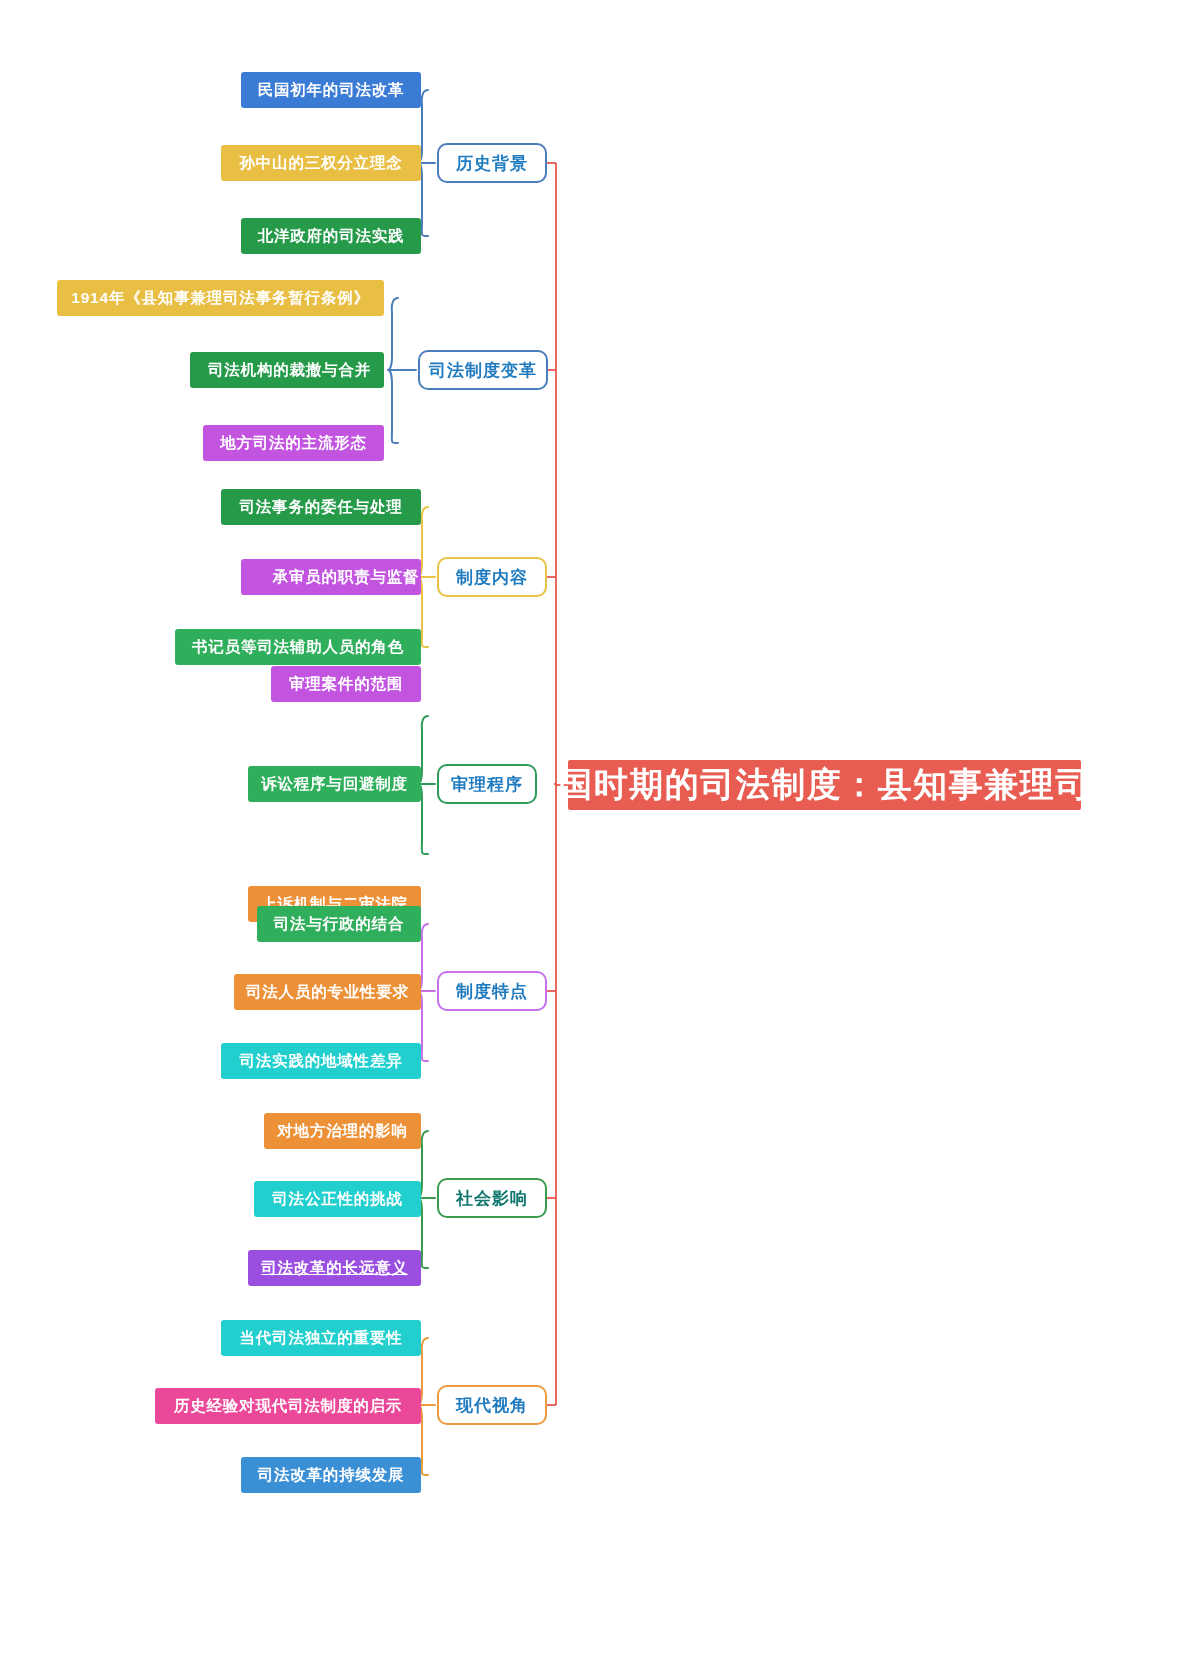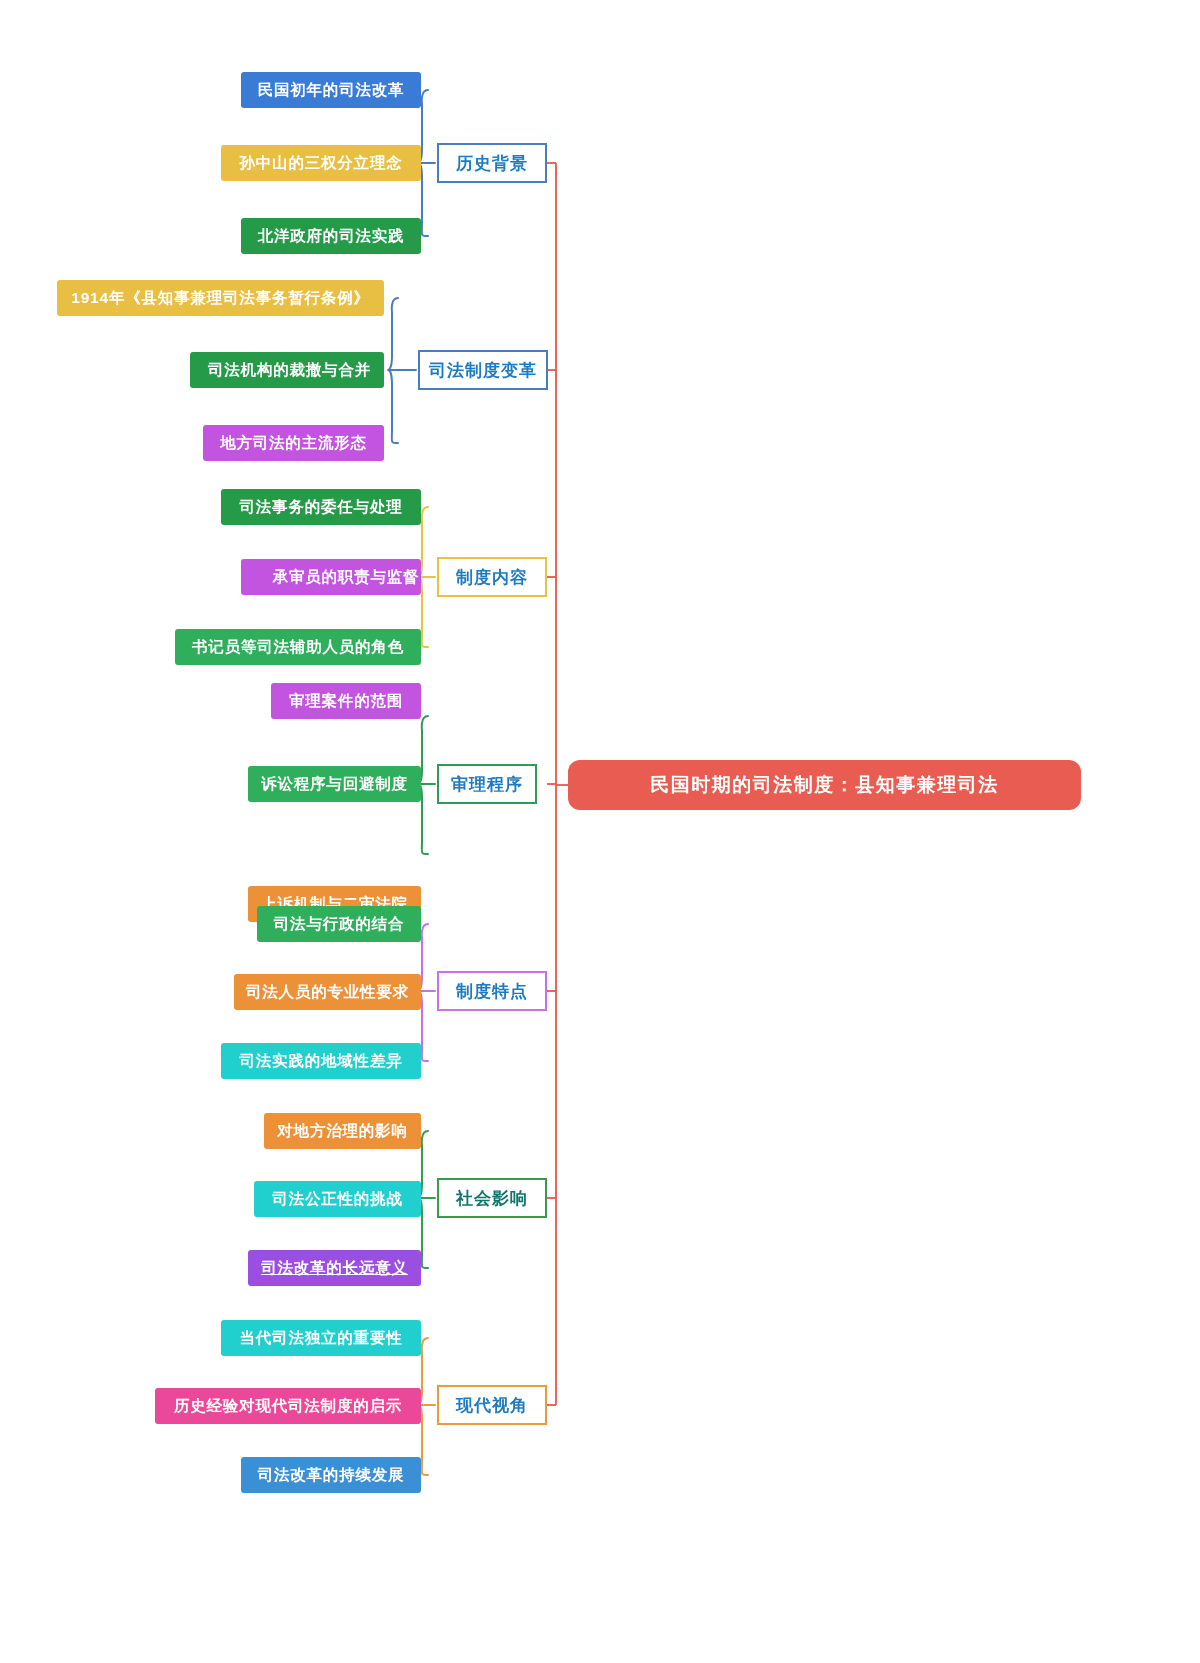--- a/index.html
+++ b/index.html
@@ -30,40 +30,40 @@
   .root-node {
     position: absolute;
     box-sizing: border-box;
     display: flex;
     align-items: center;
     justify-content: center;
     background: #E85C51;
     color: #ffffff;
     font-family: "Liberation Serif", "DejaVu Serif", serif;
     font-weight: bold;
-    font-size: 19px;
+    font-size: 34px;
     letter-spacing: 1.5px;
-    border-radius: 12px;
+    border-radius: 2px;
     white-space: nowrap;
   }
 
   
   .branch-node {
     position: absolute;
     box-sizing: border-box;
     display: flex;
     align-items: center;
     justify-content: center;
     background: #ffffff;
     border: 2px solid #4a7ebb;
     color: #1F7BBF;
     font-size: 17px;
     font-weight: bold;
     letter-spacing: 1px;
-    border-radius: 0;
+    border-radius: 10px;
     white-space: nowrap;
   }
 
   
   .leaf-node {
     position: absolute;
     box-sizing: border-box;
     display: flex;
     align-items: center;
     justify-content: center;
@@ -106,21 +106,21 @@
       <div class="leaf-node" style="left: 241px; top: 218px; width: 180px; height: 36px; background: rgb(37, 155, 74);">北洋政府的司法实践</div>
       <div class="branch-node" style="left: 418px; top: 350px; width: 130px; height: 40px; border-color: rgb(74, 126, 187); color: rgb(31, 123, 191);">司法制度变革</div>
       <div class="leaf-node" style="left: 57px; top: 280px; width: 327px; height: 36px; background: rgb(232, 190, 67);">1914年《县知事兼理司法事务暂行条例》</div>
       <div class="leaf-node" style="left: 190px; top: 352px; width: 194px; height: 36px; background: rgb(37, 155, 74); padding-left: 19px;">司法机构的裁撤与合并</div>
       <div class="leaf-node" style="left: 203px; top: 425px; width: 181px; height: 36px; background: rgb(194, 84, 224);">地方司法的主流形态</div>
       <div class="branch-node" style="left: 437px; top: 557px; width: 110px; height: 40px; border-color: rgb(232, 195, 65); color: rgb(31, 123, 191);">制度内容</div>
       <div class="leaf-node" style="left: 221px; top: 489px; width: 200px; height: 36px; background: rgb(37, 155, 74);">司法事务的委任与处理</div>
       <div class="leaf-node" style="left: 241px; top: 559px; width: 180px; height: 36px; background: rgb(194, 84, 224); padding-left: 44px;">承审员的职责与监督</div>
       <div class="leaf-node" style="left: 175px; top: 629px; width: 246px; height: 36px; background: rgb(47, 174, 92);">书记员等司法辅助人员的角色</div>
       <div class="branch-node" style="left: 437px; top: 764px; width: 100px; height: 40px; border-color: rgb(46, 155, 87); color: rgb(31, 123, 191);">审理程序</div>
-      <div class="leaf-node" style="left: 271px; top: 683px; width: 150px; height: 36px; background: rgb(194, 84, 224);">审理案件的范围</div>
+      <div class="leaf-node" style="left: 271px; top: 666px; width: 150px; height: 36px; background: rgb(194, 84, 224);">审理案件的范围</div>
       <div class="leaf-node" style="left: 248px; top: 766px; width: 173px; height: 36px; background: rgb(47, 174, 92);">诉讼程序与回避制度</div>
       <div class="leaf-node" style="left: 248px; top: 886px; width: 173px; height: 36px; background: rgb(237, 145, 56);">上诉机制与二审法院</div>
       <div class="branch-node" style="left: 437px; top: 971px; width: 110px; height: 40px; border-color: rgb(199, 112, 232); color: rgb(31, 123, 191);">制度特点</div>
       <div class="leaf-node" style="left: 257px; top: 906px; width: 164px; height: 36px; background: rgb(47, 174, 92);">司法与行政的结合</div>
       <div class="leaf-node" style="left: 234px; top: 974px; width: 187px; height: 36px; background: rgb(237, 145, 56);">司法人员的专业性要求</div>
       <div class="leaf-node" style="left: 221px; top: 1043px; width: 200px; height: 36px; background: rgb(33, 207, 207);">司法实践的地域性差异</div>
       <div class="branch-node" style="left: 437px; top: 1178px; width: 110px; height: 40px; border-color: rgb(58, 155, 79); color: #0f766e;">社会影响</div>
       <div class="leaf-node" style="left: 264px; top: 1113px; width: 157px; height: 36px; background: rgb(237, 145, 56);">对地方治理的影响</div>
       <div class="leaf-node" style="left: 254px; top: 1181px; width: 167px; height: 36px; background: rgb(33, 207, 207);">司法公正性的挑战</div>
       <div class="leaf-node" style="left: 248px; top: 1250px; width: 173px; height: 36px; background: rgb(155, 79, 224); text-decoration: underline;">司法改革的长远意义</div>

